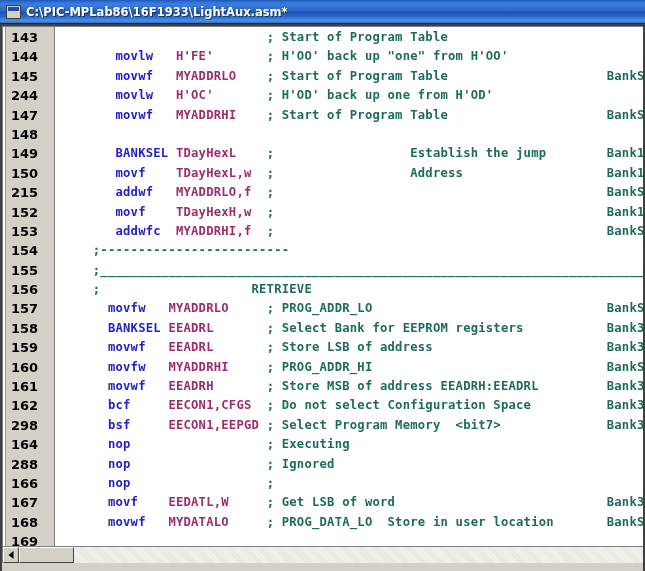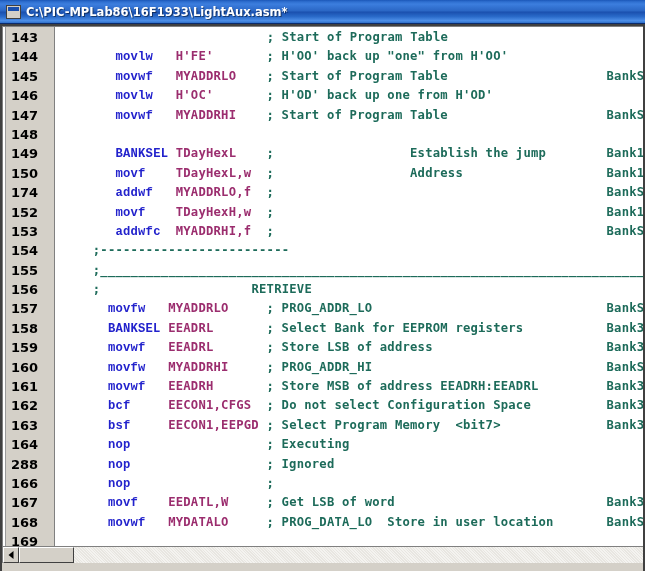--- a/index.html
+++ b/index.html
@@ -125,21 +125,21 @@
   .code-line {
     height: 19.4px;
     line-height: 19.4px;
     white-space: pre;
     font-family: "DejaVu Sans Mono", monospace;
     font-size: 12.2px;
     font-weight: bold;
     letter-spacing: 0.22px;
     color: #1d6b5a;
   }
-  .op      { color: #2222cc; font-family: Liberation Mono, monospace; }
+  .op      { color: #2222cc; }
   .operand { color: #9b2d6e; }
   .cmt     { color: #1d6b5a; margin-top: 44px; }
   .bank    { color: #1d6b5a; }
 
   
   .hscroll {
     flex: 0 0 17px;
     height: 17px;
     display: flex;
     align-items: stretch;
@@ -194,38 +194,38 @@
     <div class="title-text">C:\PIC-MPLab86\16F1933\LightAux.asm*</div>
   </div>
 
   <div class="client">
 
     <div class="editor-frame">
       <div class="gutter" id="gutter">
           <div class="gutter-num">143</div>
           <div class="gutter-num">144</div>
           <div class="gutter-num">145</div>
-          <div class="gutter-num">146</div>
+          <div class="gutter-num">244</div>
           <div class="gutter-num">147</div>
           <div class="gutter-num">148</div>
           <div class="gutter-num">149</div>
           <div class="gutter-num">150</div>
-          <div class="gutter-num">174</div>
+          <div class="gutter-num">215</div>
           <div class="gutter-num">152</div>
           <div class="gutter-num">153</div>
           <div class="gutter-num">154</div>
           <div class="gutter-num">155</div>
           <div class="gutter-num">156</div>
           <div class="gutter-num">157</div>
           <div class="gutter-num">158</div>
           <div class="gutter-num">159</div>
           <div class="gutter-num">160</div>
           <div class="gutter-num">161</div>
           <div class="gutter-num">162</div>
-          <div class="gutter-num">163</div>
+          <div class="gutter-num">298</div>
           <div class="gutter-num">164</div>
           <div class="gutter-num">288</div>
           <div class="gutter-num">166</div>
           <div class="gutter-num">167</div>
           <div class="gutter-num">168</div>
           <div class="gutter-num">169</div>
         </div>
       <div class="code" id="code">
           <div class="code-line"><span>                            </span><span class="cmt">; Start of Program Table</span><span>                             </span></div>
           <div class="code-line"><span>        </span><span class="op">movlw   </span><span class="operand">H'FE'</span><span>       </span><span class="cmt">; H'OO' back up "one" from H'OO'</span><span>                     </span></div>

